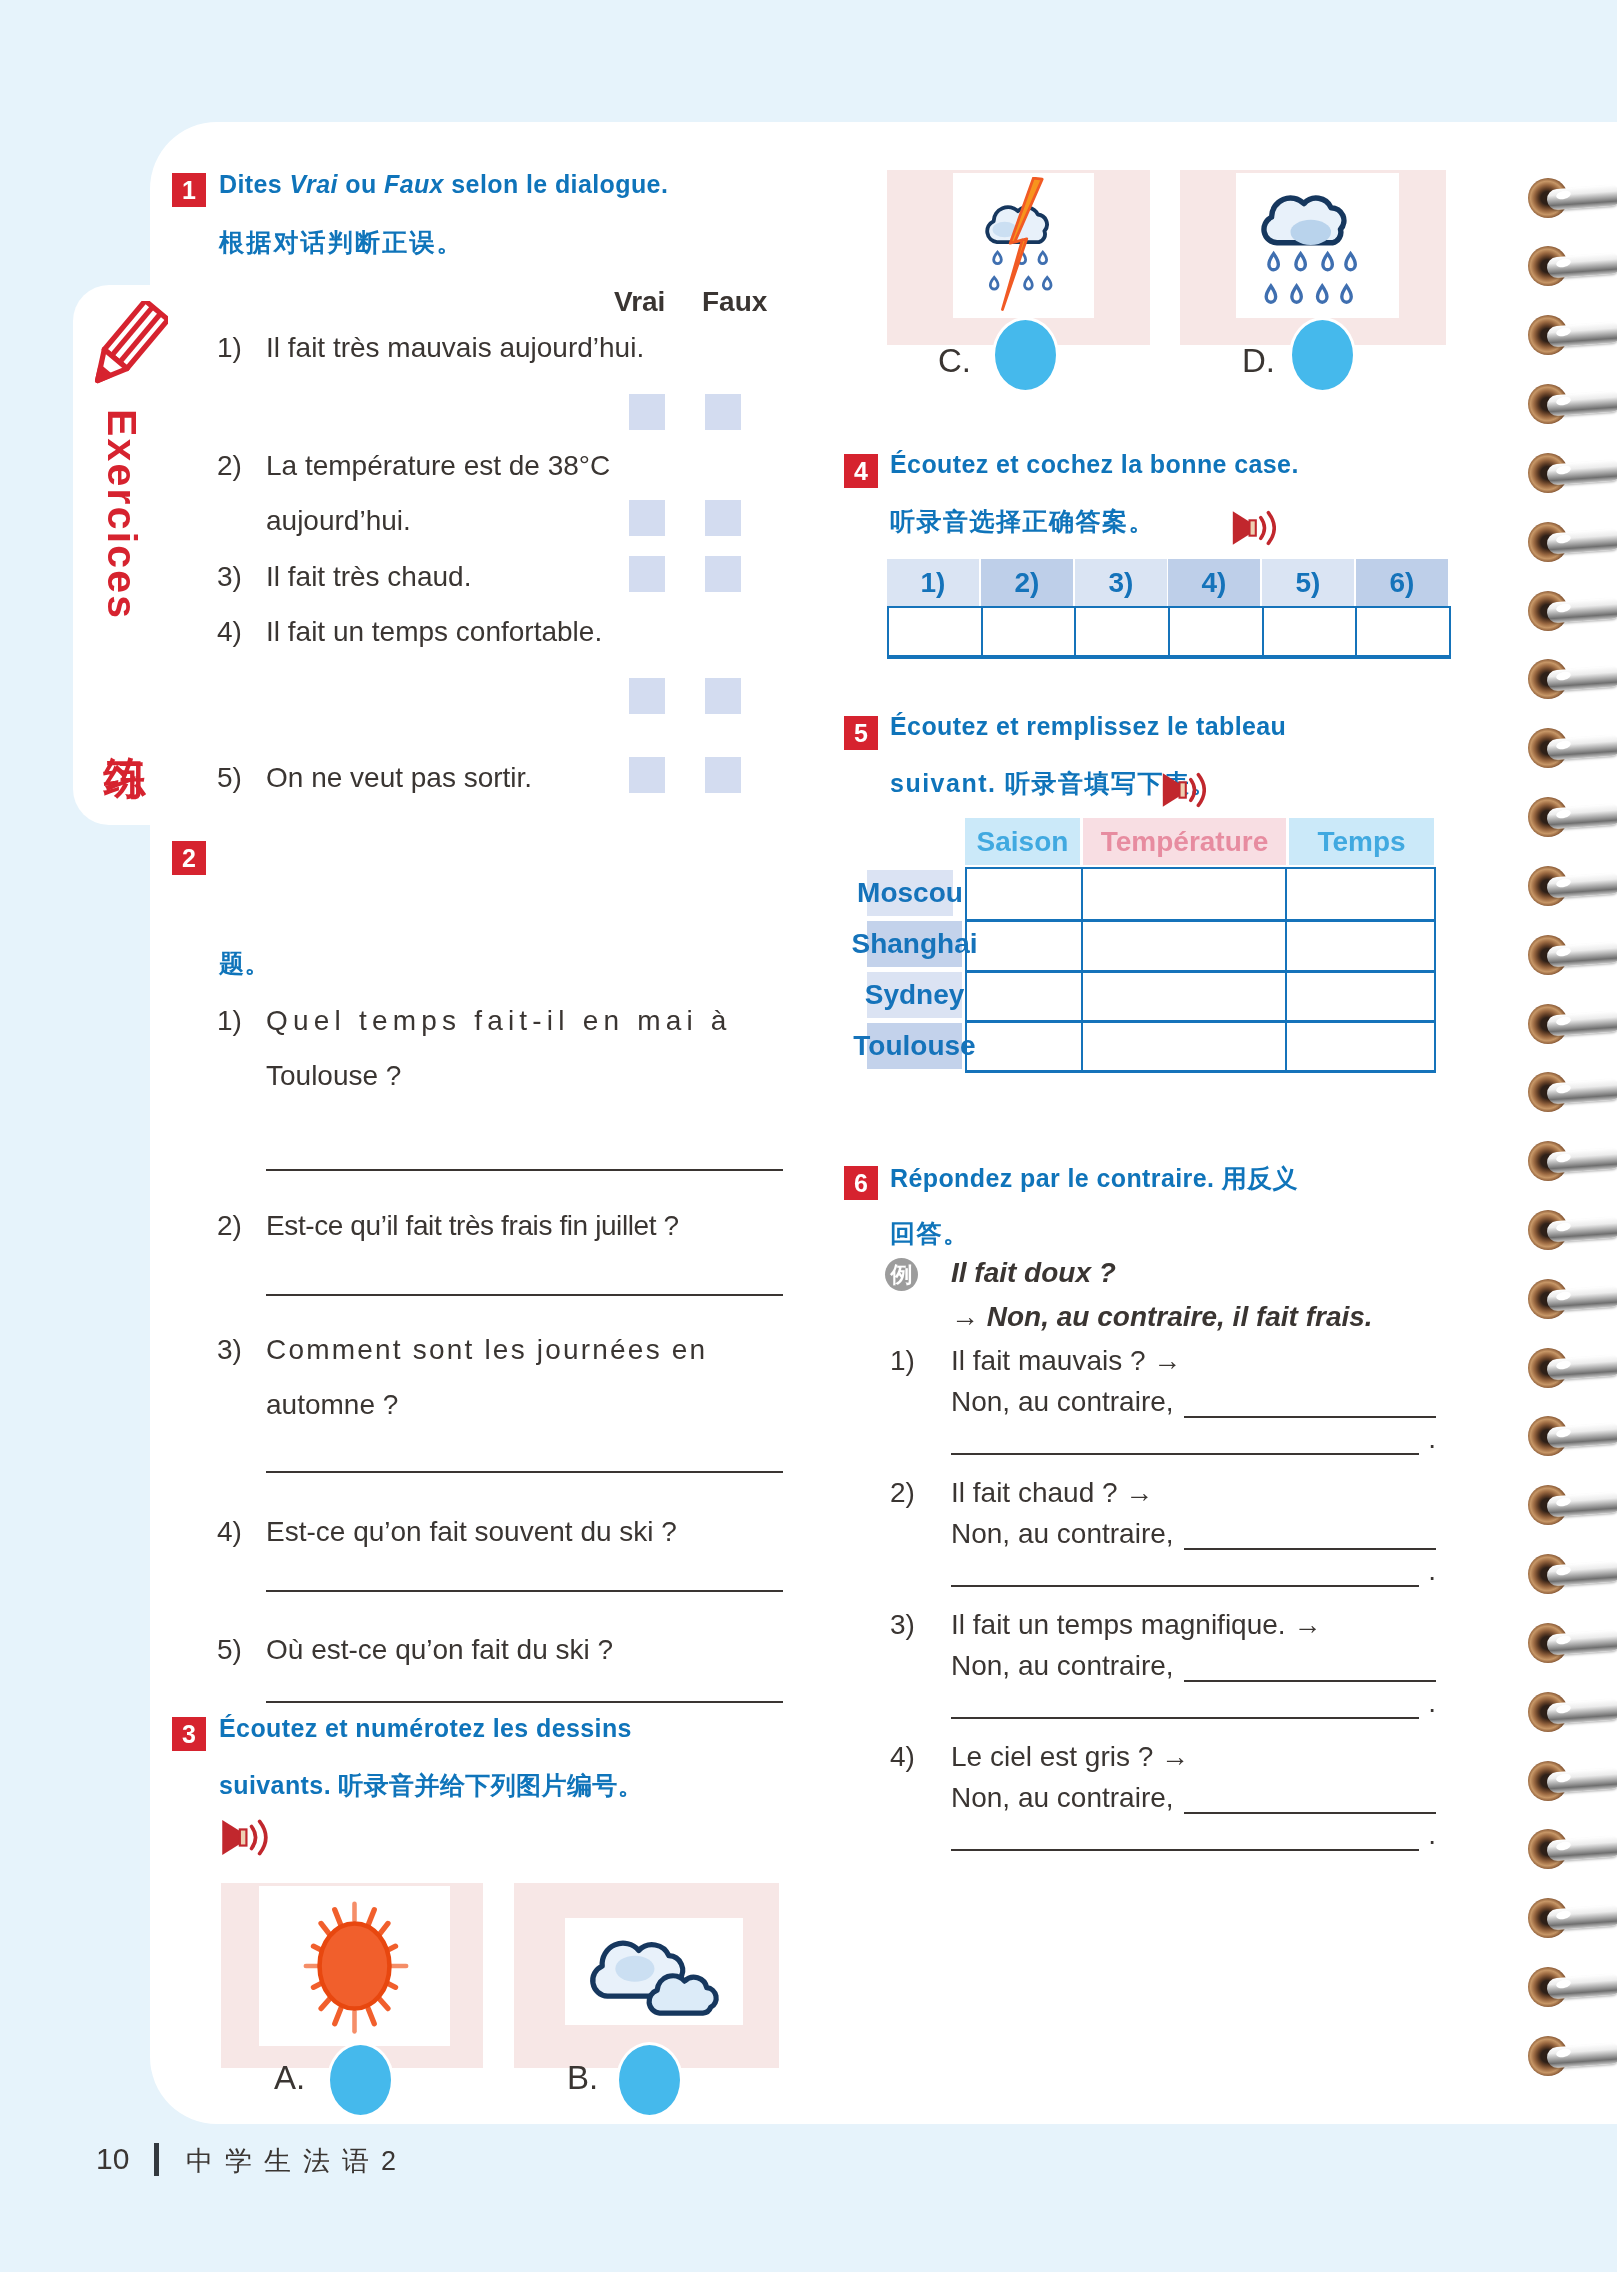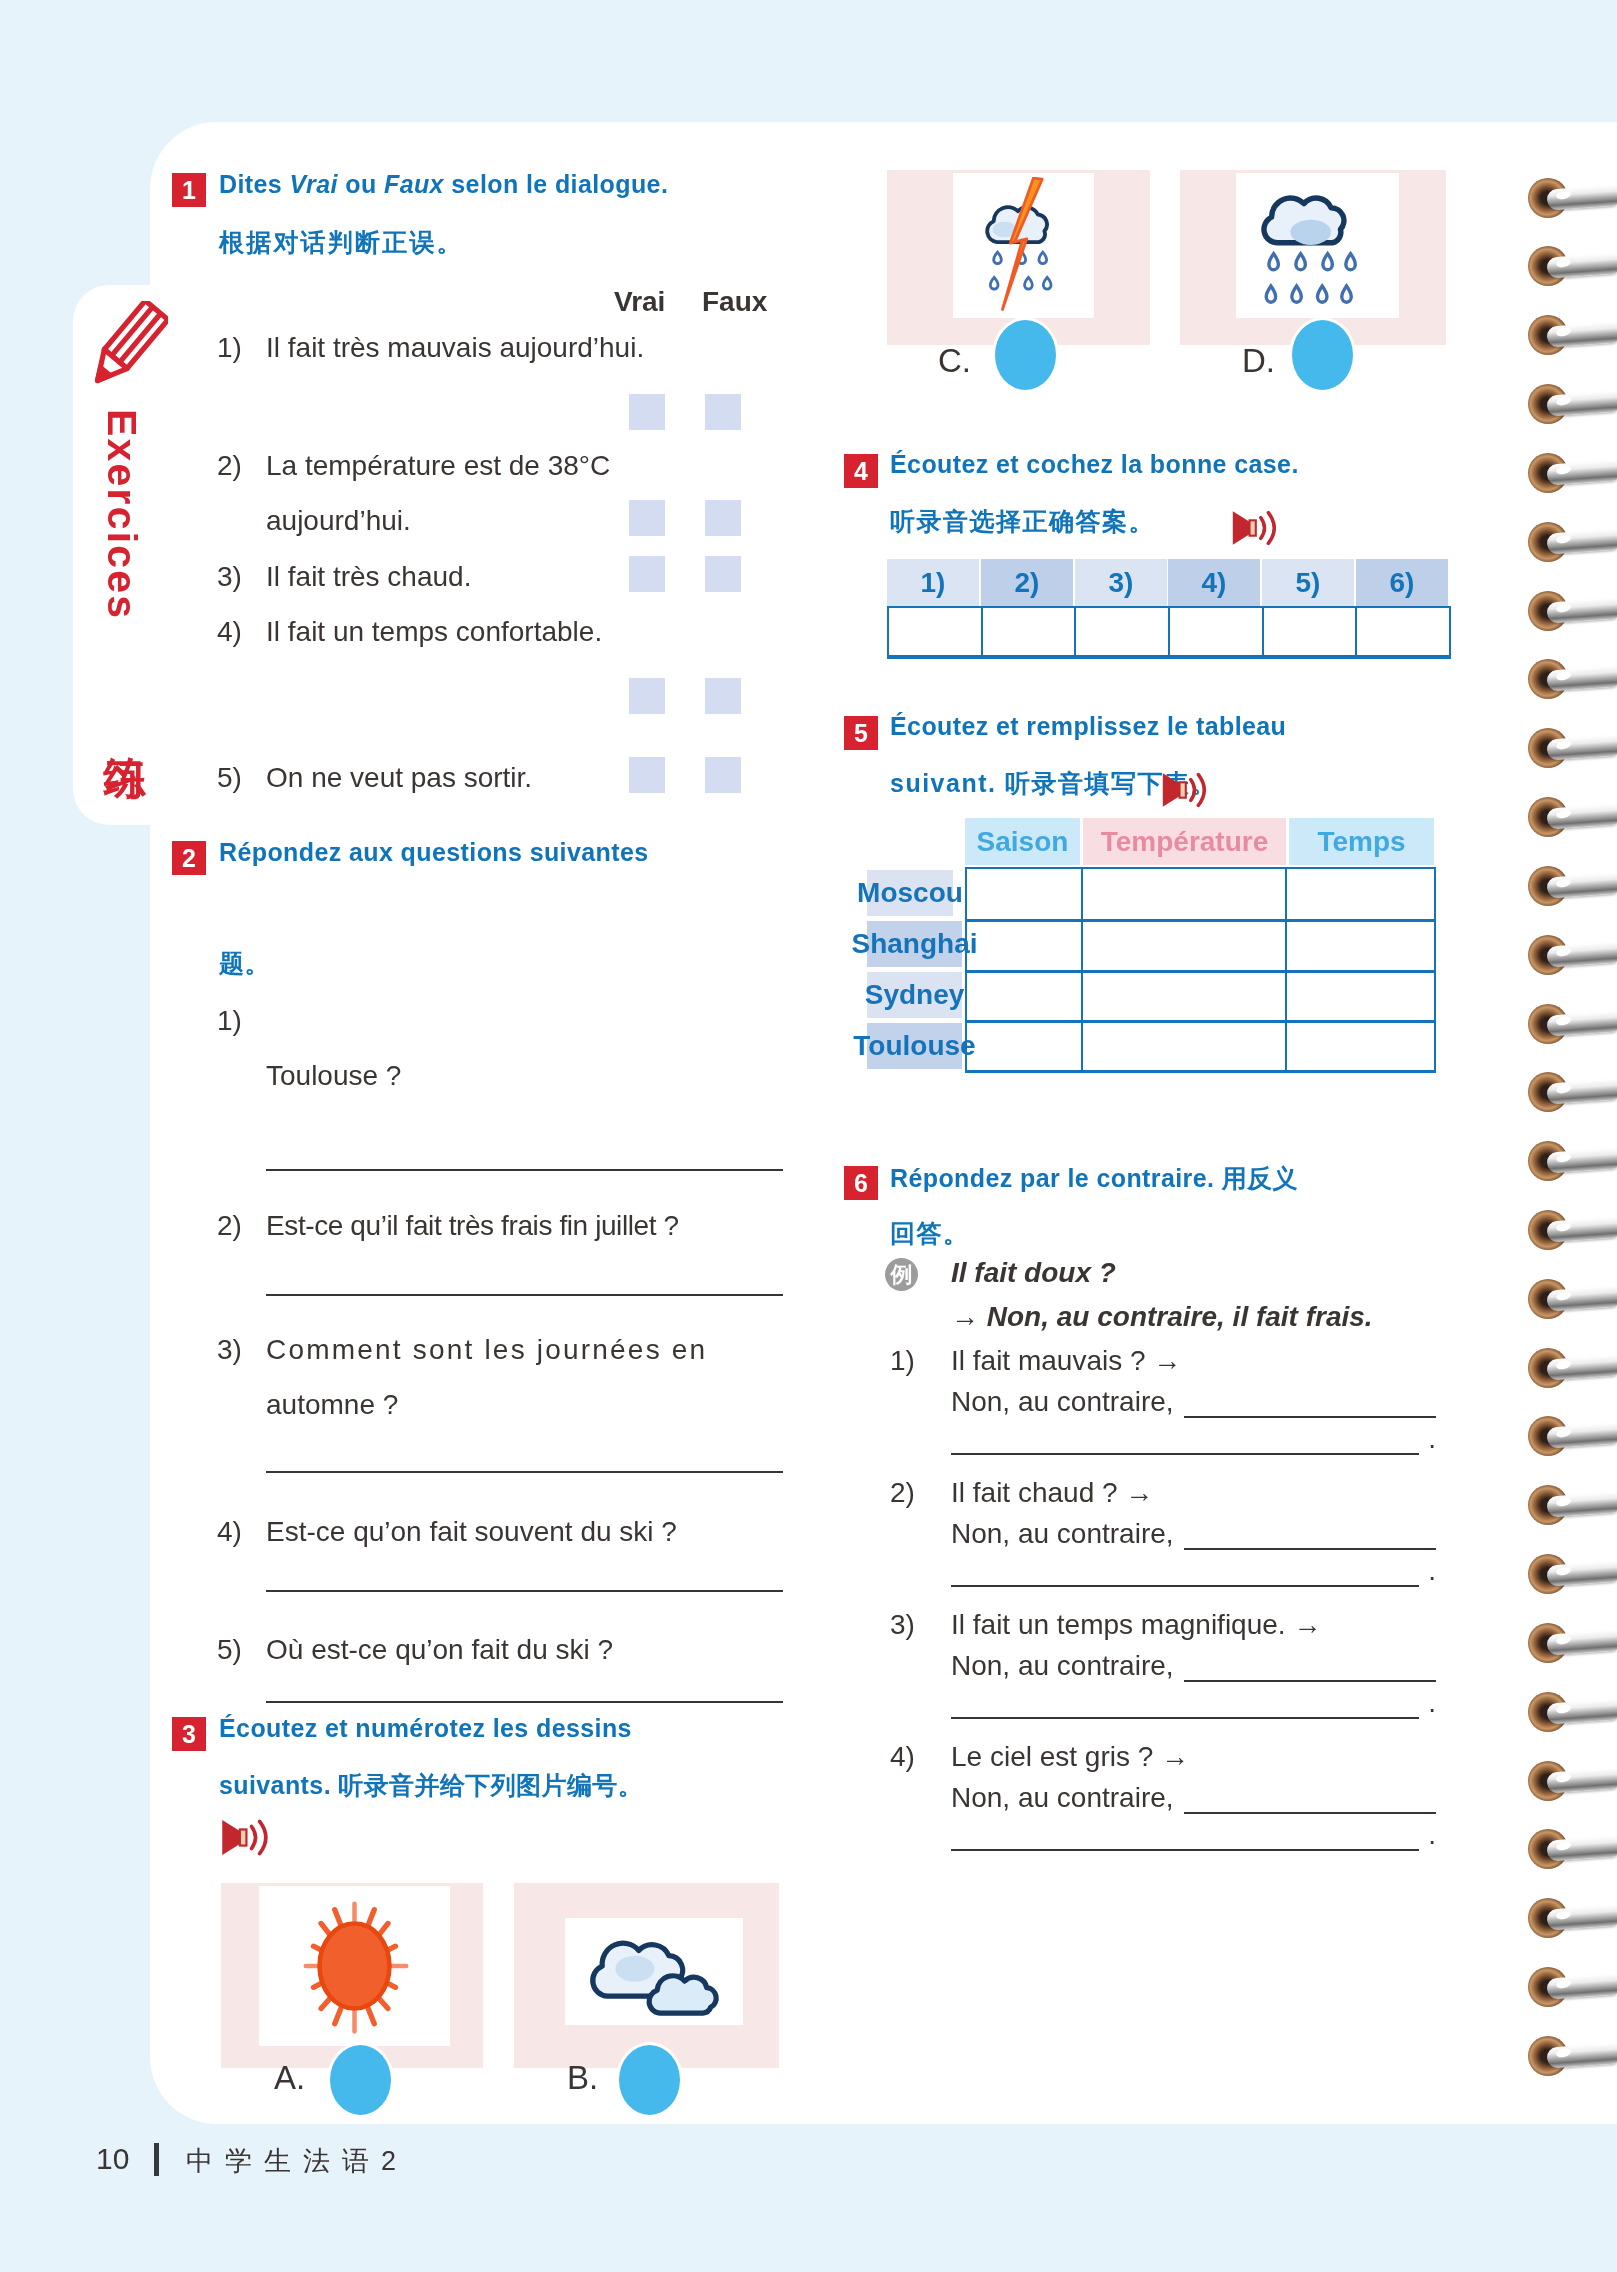--- a/index.html
+++ b/index.html
@@ -103,24 +103,24 @@
   <div class="t body" style="left:266px;top:616px">Il fait un temps confortable.</div>
   <div class="cb" style="left:629px;top:678px"></div>
   <div class="cb" style="left:705px;top:678px"></div>
 
   <div class="t body" style="left:217px;top:762px">5)</div>
   <div class="t body" style="left:266px;top:762px">On ne veut pas sortir.</div>
   <div class="cb" style="left:629px;top:757px"></div>
   <div class="cb" style="left:705px;top:757px"></div>
 
   <div class="badge" style="left:172px;top:841px">2</div>
-  <div class="t h" style="left:219px;top:838px">Répondez aux questions suivantes</div>
   <div class="t h" style="left:219px;top:947px">题。</div>
 
   <div class="t body" style="left:217px;top:1005px">1)</div>
+  <div class="t body" style="left:266px;top:1005px;letter-spacing:5.2px">Quel temps fait-il en mai à</div>
   <div class="t body" style="left:266px;top:1060px">Toulouse ?</div>
   <div class="uline" style="left:266px;top:1169px;width:517px"></div>
 
   <div class="t body" style="left:217px;top:1210px">2)</div>
   <div class="t body" style="left:266px;top:1210px;letter-spacing:-0.4px">Est-ce qu’il fait très frais fin juillet ?</div>
   <div class="uline" style="left:266px;top:1294px;width:517px"></div>
 
   <div class="t body" style="left:217px;top:1334px">3)</div>
   <div class="t body" style="left:266px;top:1334px;letter-spacing:2.2px">Comment sont les journées en</div>
   <div class="t body" style="left:266px;top:1389px">automne ?</div>

